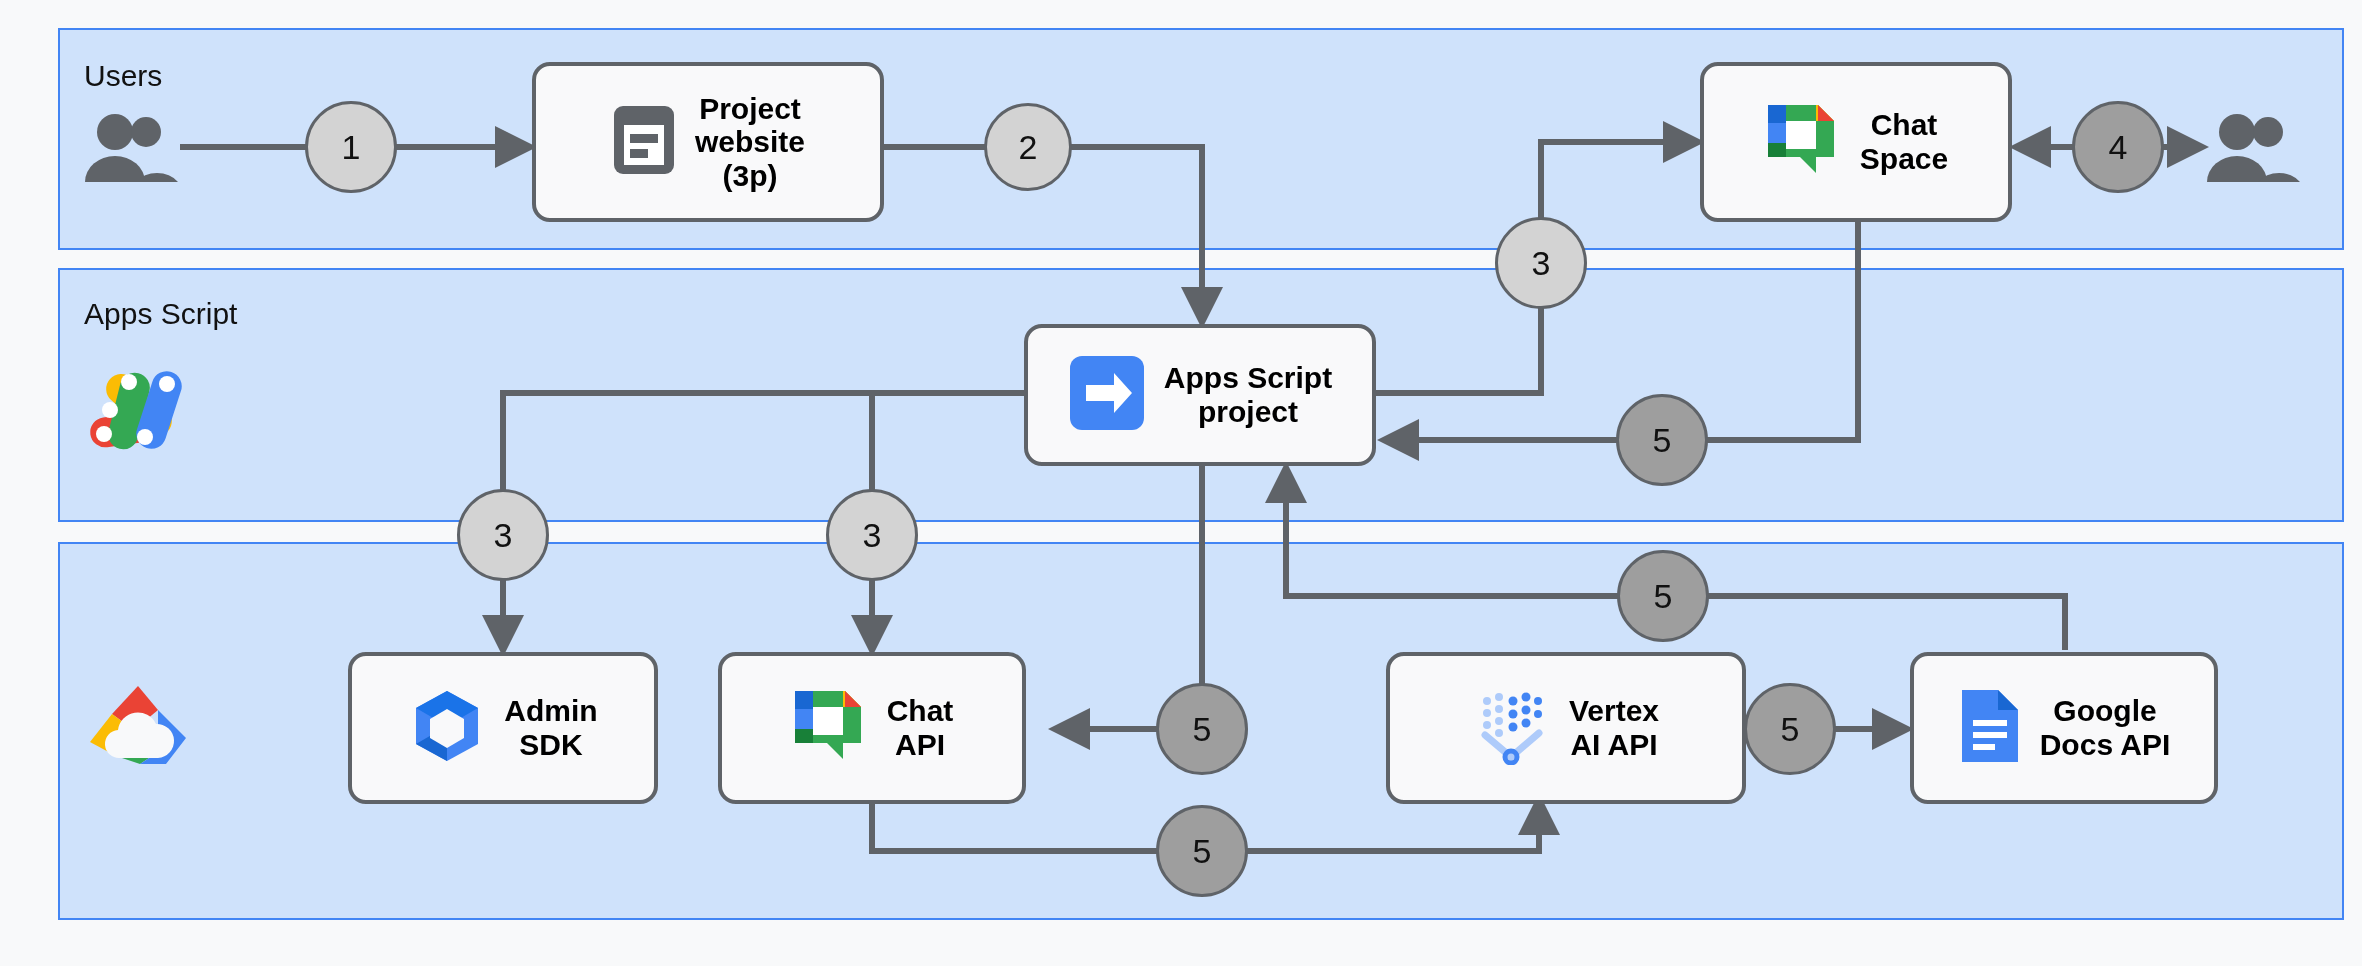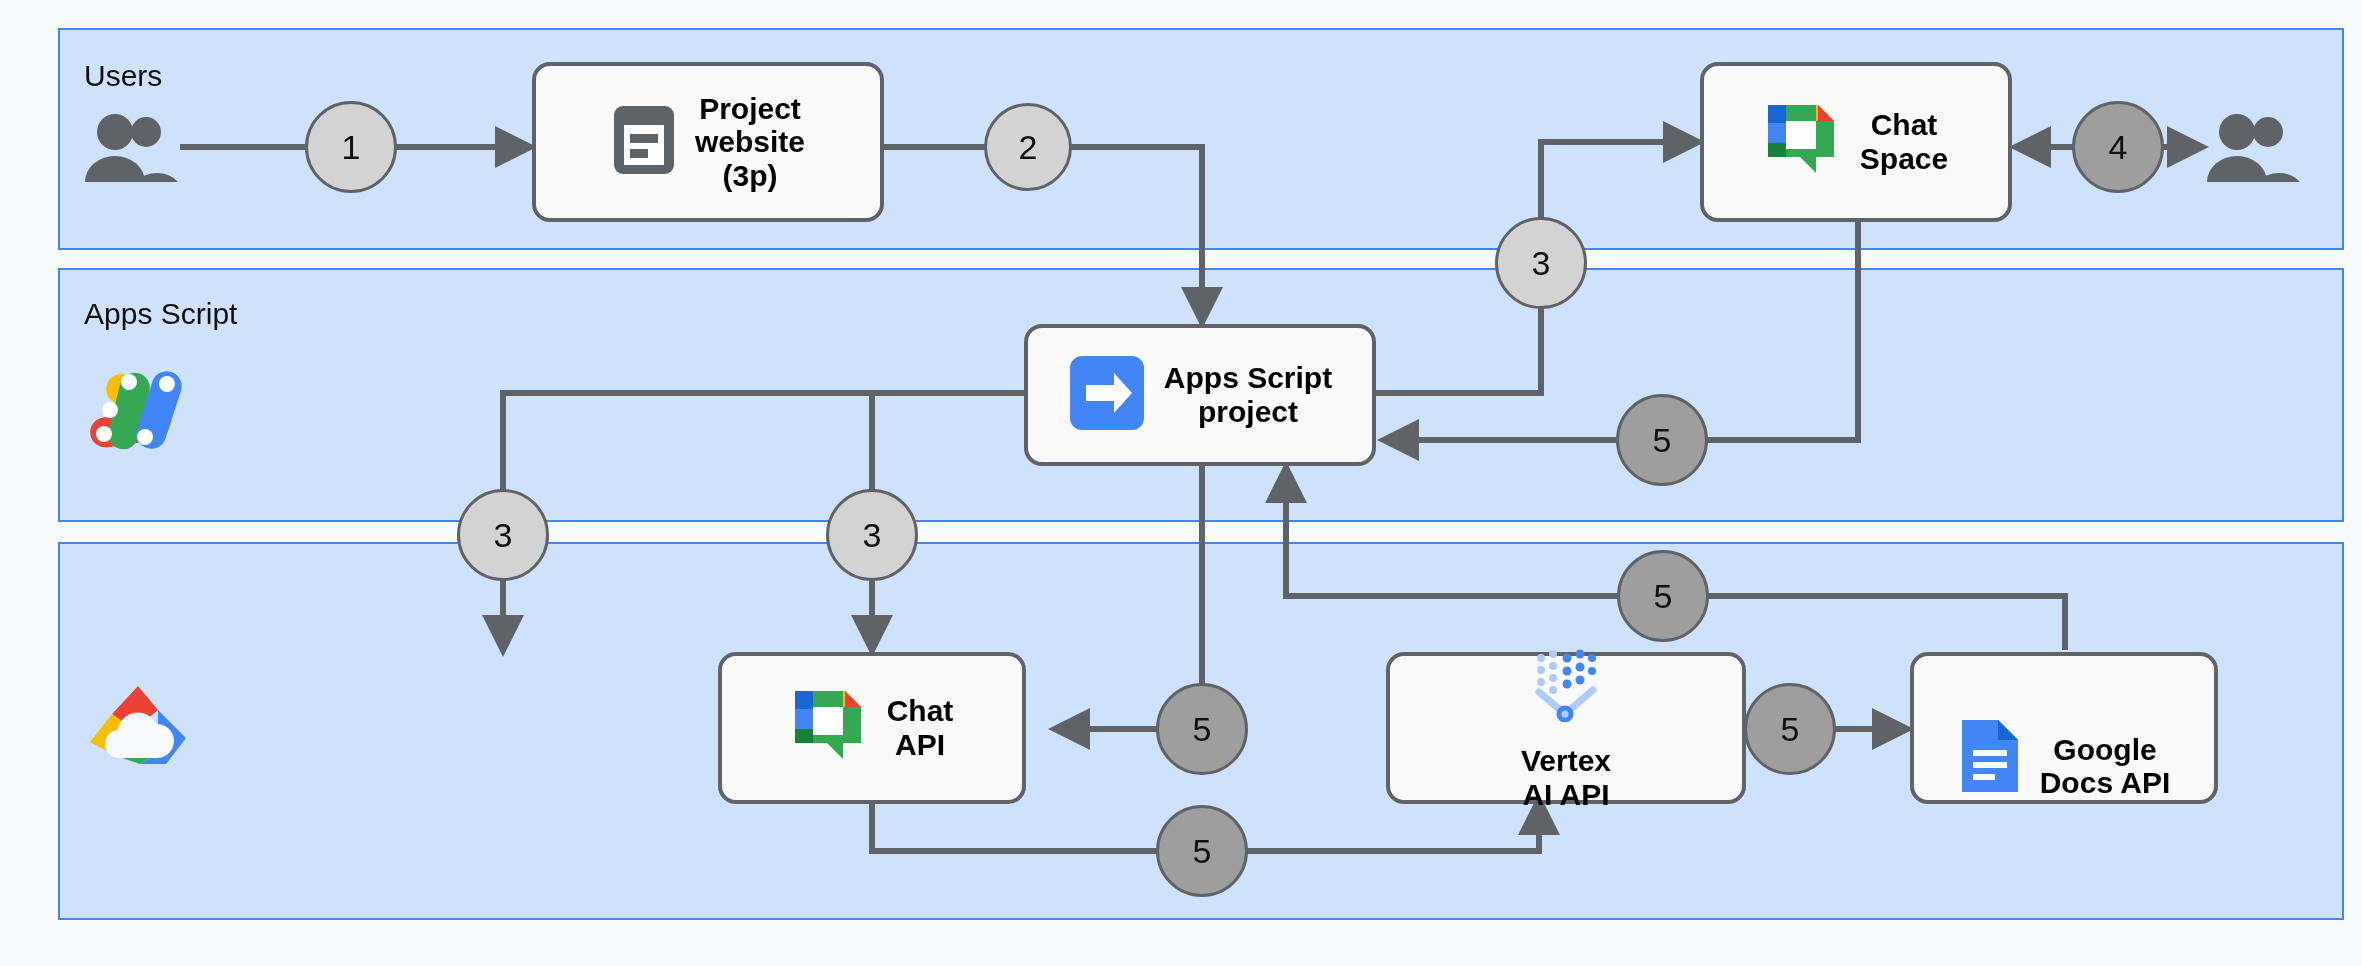--- a/index.html
+++ b/index.html
@@ -142,38 +142,50 @@
     <span class="node-icon">
       <svg width="78" height="78" viewBox="0 0 78 78">
         <rect x="2" y="2" width="74" height="74" rx="12" fill="#4285f4"></rect>
         <path d="M18 31 h28 v-12 l18 20 l-18 20 v-12 h-28 z" fill="#fff"></path>
       </svg>
     </span>
     <span class="node-label">Apps Script
 project</span>
   </div>
 
+  <div class="node" style="left:328px;top:652px;width:310px;height:152px;">
+    <span class="node-icon">
+      <svg width="78" height="78" viewBox="0 0 78 78">
+        <path d="M39 4 L70 21 V57 L39 74 L8 57 V21 Z" fill="#4285f4"></path>
+        <path d="M39 4 L70 21 L39 39 L8 21 Z" fill="#1a73e8"></path>
+        <path d="M8 57 L39 39 L39 74 Z" fill="#1967d2"></path>
+        <path d="M39 22 L56 32 V51 L39 61 L22 51 V32 Z" fill="#f9f9fa"></path>
+      </svg>
+    </span>
+    <span class="node-label">Admin
+SDK</span>
+  </div>
 
   <div class="node" style="left:698px;top:652px;width:308px;height:152px;">
     <span class="node-icon">
       <svg width="78" height="78" viewBox="0 0 78 78">
         <path d="M4 4 h50 l16 16 v36 h-18 v16 l-16 -16 h-32 z" fill="#34a853"></path>
         <path d="M4 4 h50 l16 16 h-18 v-16 z" fill="#fbbc04"></path>
         <path d="M4 4 h18 v52 h-18 z" fill="#4285f4"></path>
         <path d="M4 4 h18 v18 h-18 z" fill="#1967d2"></path>
         <path d="M4 42 h18 v14 h-18 z" fill="#188038"></path>
         <path d="M54 4 l16 16 h-16 z" fill="#ea4335"></path>
         <path d="M22 20 h30 v28 h-30 z" fill="#fff"></path>
       </svg>
     </span>
     <span class="node-label">Chat
 API</span>
   </div>
 
-  <div class="node" style="left:1366px;top:652px;width:360px;height:152px;flex-direction:column;">
+  <div class="node" style="left:1366px;top:652px;width:360px;height:152px;">
     <span class="node-icon">
       <svg width="78" height="78" viewBox="0 0 78 78">
         <g fill="#aecbfa">
           <circle cx="14" cy="14" r="4"></circle>
             <circle cx="14" cy="26" r="4"></circle>
             <circle cx="14" cy="38" r="4"></circle>
           <circle cx="26" cy="10" r="4"></circle>
             <circle cx="26" cy="22" r="4"></circle>
             <circle cx="26" cy="34" r="4"></circle>
             <circle cx="26" cy="46" r="4"></circle>
@@ -189,21 +201,21 @@
             <circle cx="65" cy="27" r="4"></circle>
         </g>
         <path d="M12 48 L38 70 L66 46" stroke="#aecbfa" stroke-width="7" fill="none" stroke-linecap="round" stroke-linejoin="round"></path>
         <circle cx="38" cy="70" r="6" fill="none" stroke="#4285f4" stroke-width="5"></circle>
       </svg>
     </span>
     <span class="node-label">Vertex
 AI API</span>
   </div>
 
-  <div class="node" style="left:1890px;top:652px;width:308px;height:152px;align-items:flex-end;">
+  <div class="node" style="left:1890px;top:652px;width:308px;height:152px;">
     <span class="node-icon">
       <svg width="64" height="80" viewBox="0 0 64 80">
         <path d="M4 4 h36 l20 20 v52 h-56 z" fill="#4285f4"></path>
         <path d="M40 4 l20 20 h-20 z" fill="#1967d2"></path>
         <rect x="15" y="34" width="34" height="6" fill="#fff"></rect>
         <rect x="15" y="46" width="34" height="6" fill="#fff"></rect>
         <rect x="15" y="58" width="22" height="6" fill="#fff"></rect>
       </svg>
     </span>
     <span class="node-label">Google

